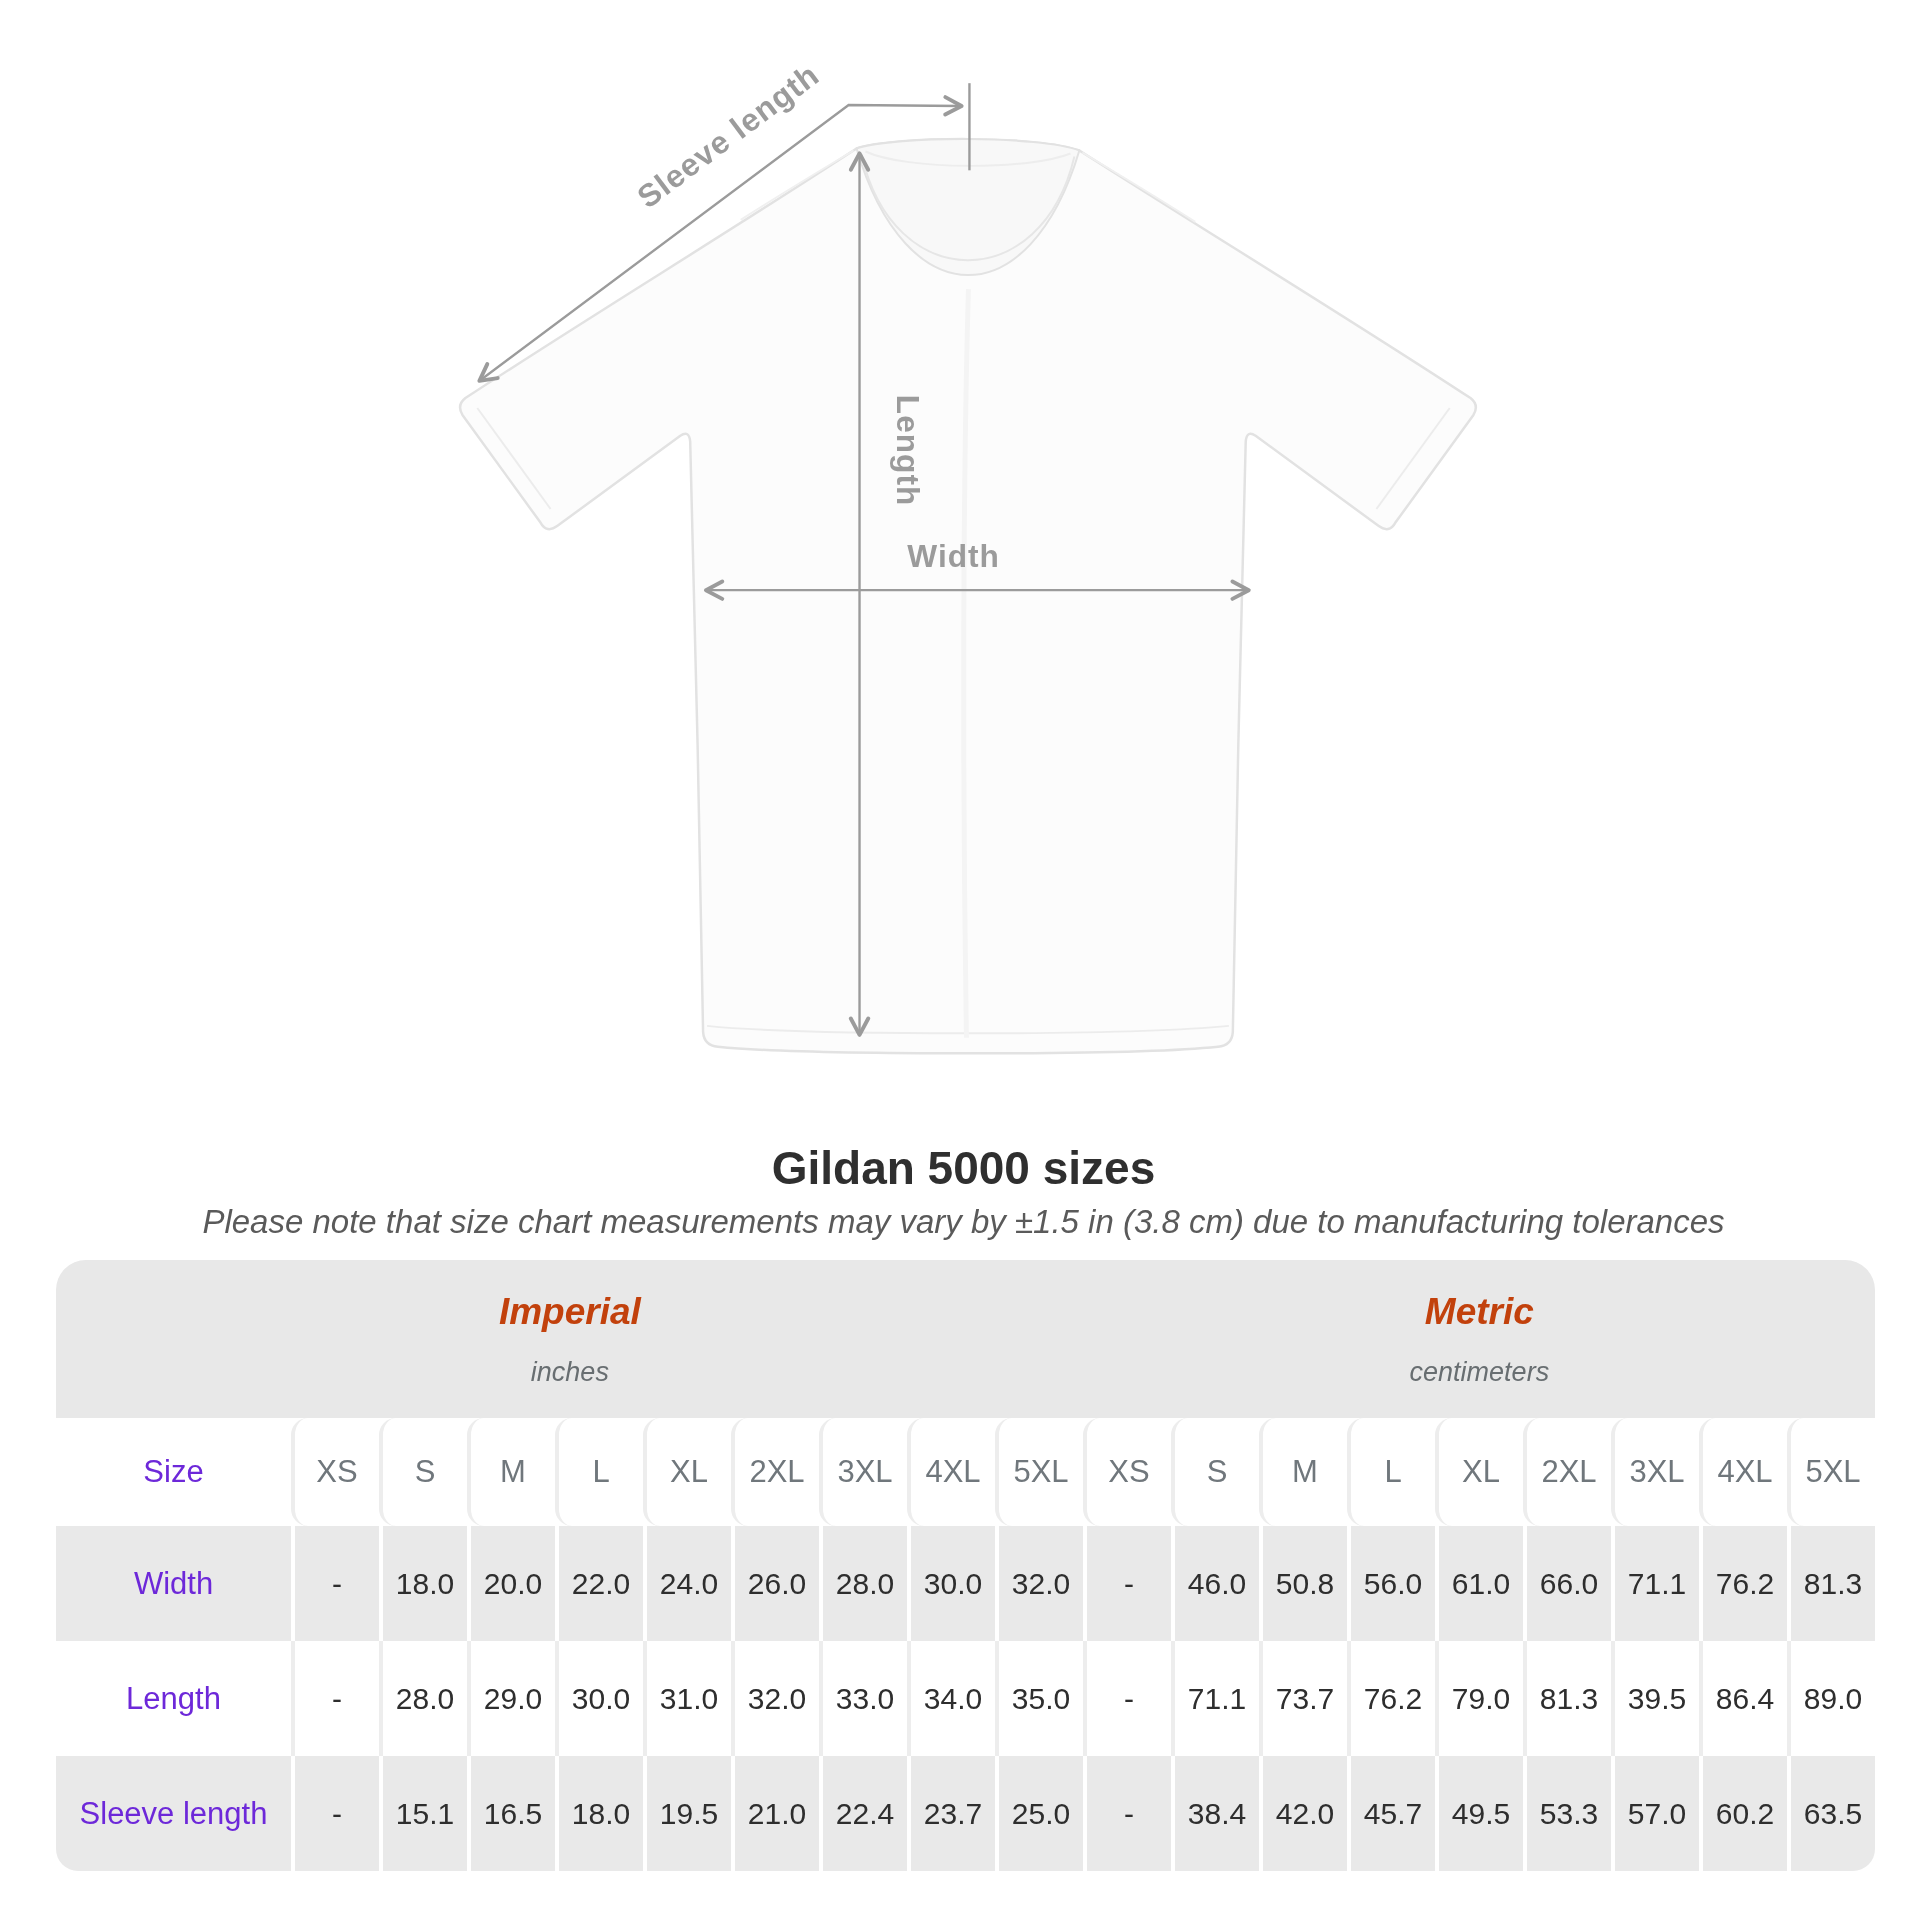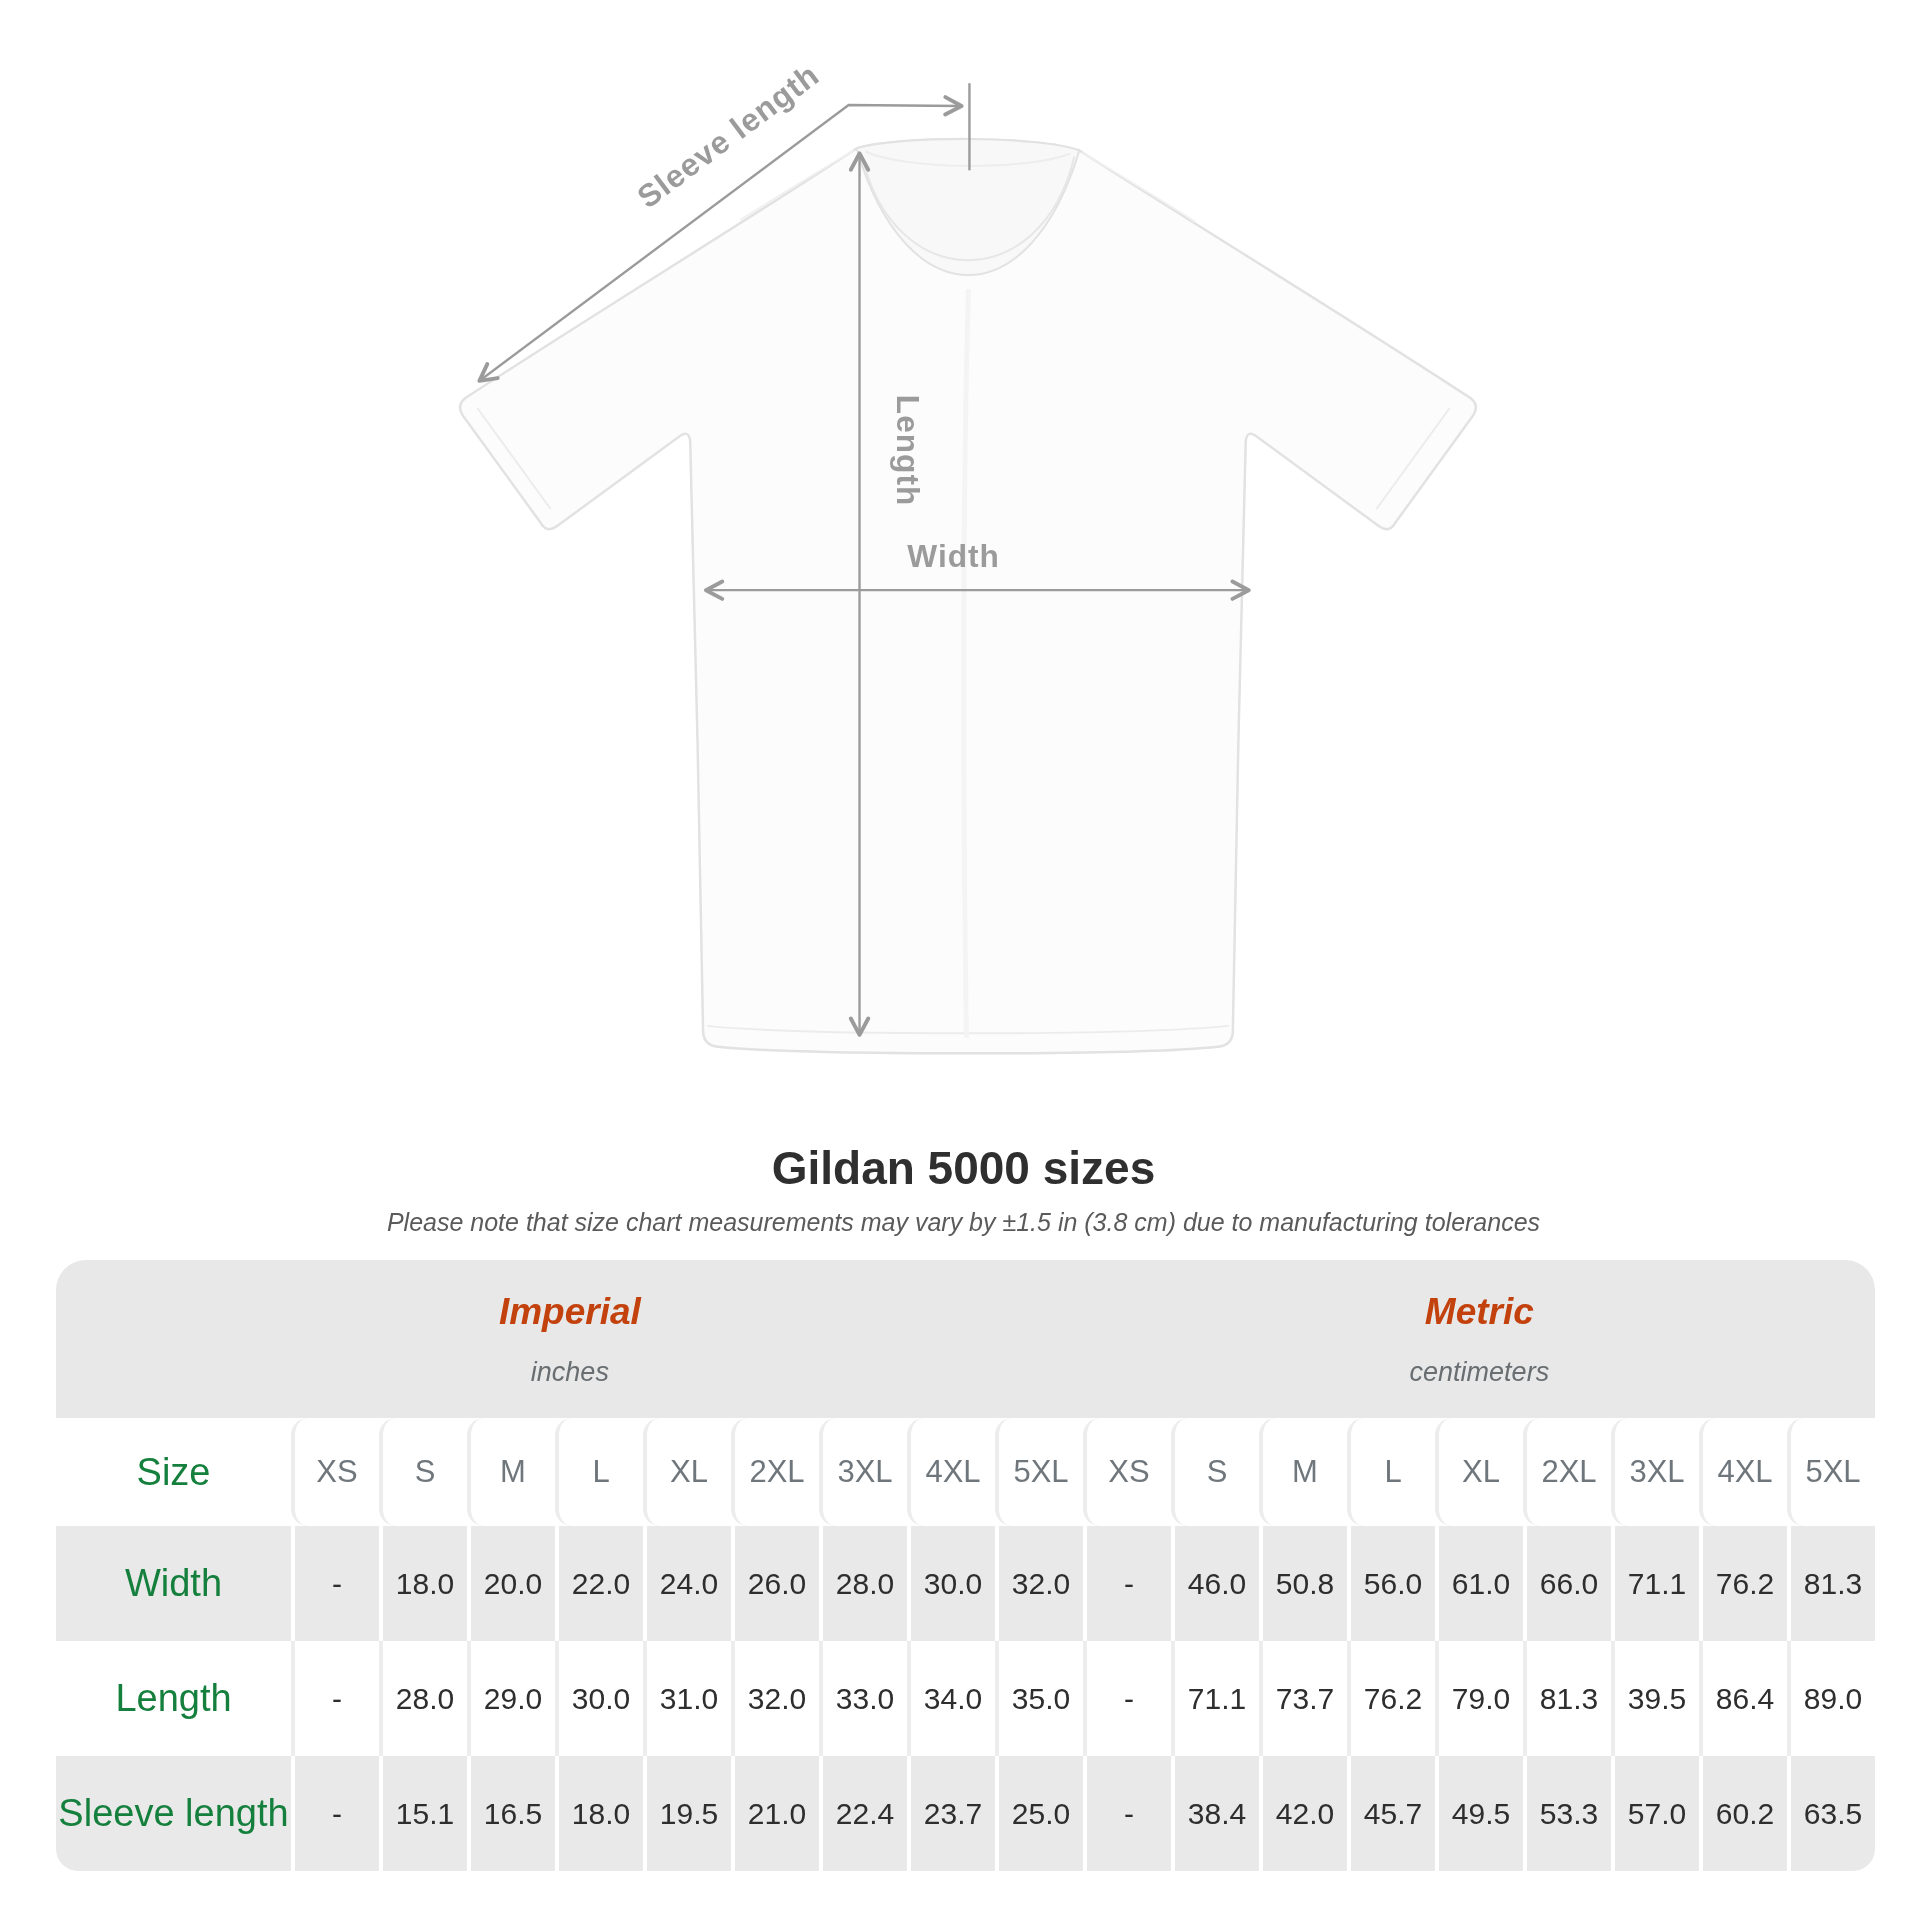--- a/index.html
+++ b/index.html
@@ -28,21 +28,21 @@
   .caption h1 {
     margin: 26px 0 12px 0;
     font-size: 46px;
     line-height: 50px;
     font-weight: bold;
     color: #2f2f2f;
   }
   .caption .subtitle {
     margin: 8px 0 0 0;
     font-style: italic;
-    font-size: 25px;
+    font-size: 33px;
     line-height: 34px;
     color: #5a5a5a;
   }
 
   
   .size-table {
     position: absolute;
     top: 1260px;
     left: 56px;
     width: 1819px;
@@ -85,22 +85,22 @@
 
   tr.head-row    { height: 108px; }
   tr.data-row    { height: 115px; }
 
   tr.row-white td, tr.row-white th { background: #ffffff; border-left: 4px solid #ededed; }
   tr.row-gray  td, tr.row-gray  th { background: #e9e9e9; border-left: 4px solid #ffffff; }
   td.first, th.first { border-left: none !important; }
 
   th.corner, td.row-label {
     font-weight: bold;
-    font-size: 38px;
-    color: #15803d;
+    font-size: 31px;
+    color: #6d28d9;
   }
   th.size-h {
     font-weight: bold;
     font-size: 31px;
     color: #70777c;
     border-radius: 17px;
   }
   td.val {
     font-size: 30px;
     color: #2e2e2e;

